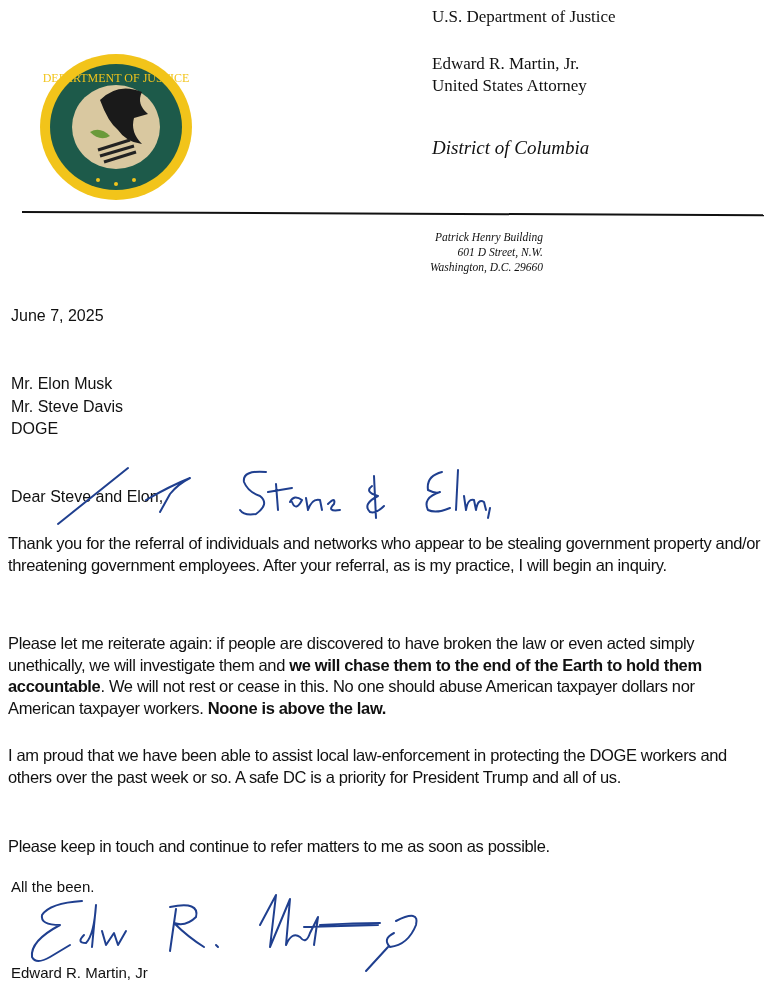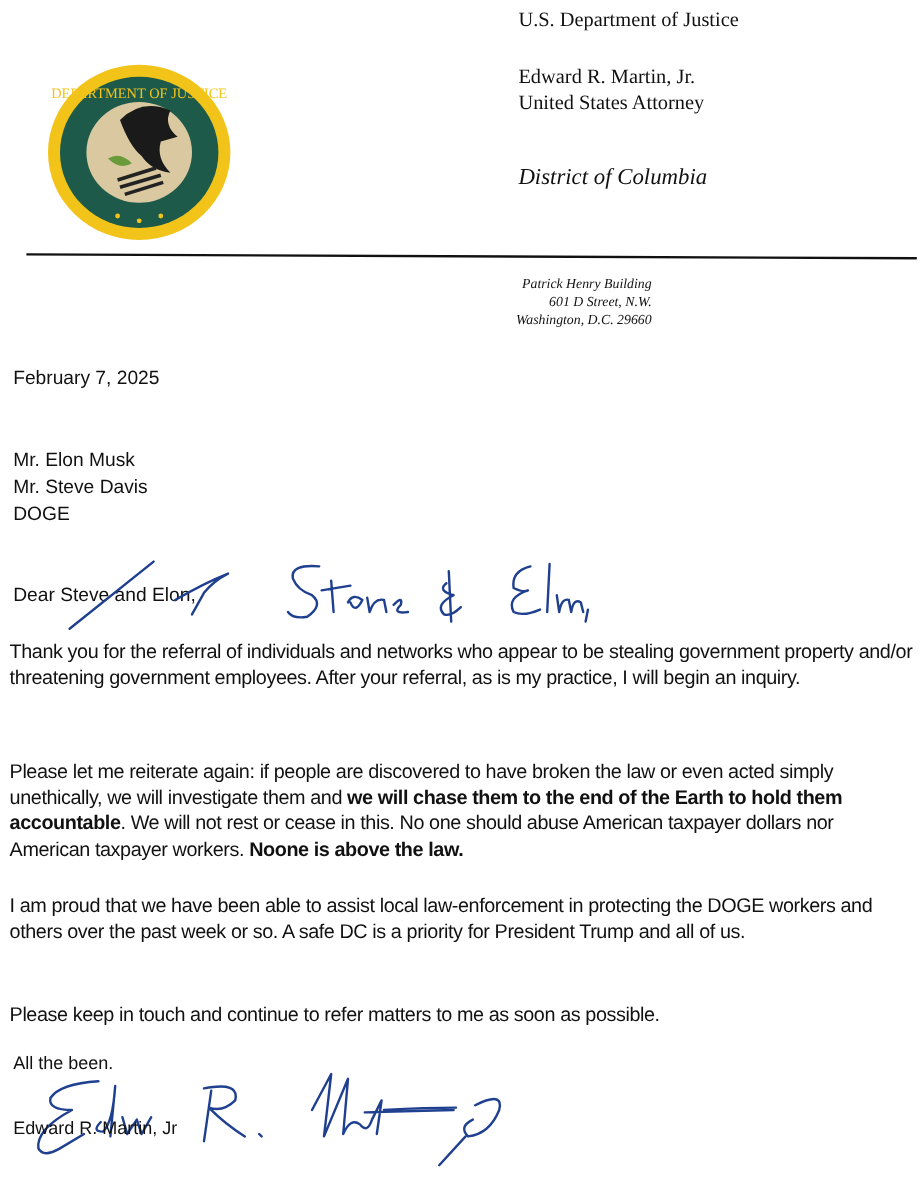--- a/index.html
+++ b/index.html
@@ -14,21 +14,21 @@
   .addr { left:430px; top:230px; font-size:11.5px; font-style:italic; line-height:15px;text-align:right; }
   .date { left:11px; top:307px; font-size:16px; }
   .recip { left:11px; top:373px; font-size:16px; line-height:22.5px; }
   .salut { left:11px; top:488px; font-size:16px; }
   .para { left:8px; font-size:16.5px; line-height:21.5px; width:755px; font-family:"Liberation Sans Narrow","Liberation Sans", sans-serif; letter-spacing:-0.35px; }
   .p1 { top:533px; }
   .p2 { top:633px; }
   .p3 { top:745px; }
   .p4 { top:836px; }
   .closing { left:11px; top:878px; font-size:15px; }
-  .signame { left:11px; top:932px; font-size:15px; }
+  .signame { left:11px; top:964px; font-size:15px; }
   .ink { stroke:#1f3f8f; fill:none; stroke-width:2; stroke-linecap:round; stroke-linejoin:round; }
   b { font-weight:bold; }
 </style>
 </head>
 <body>
 
 <svg class="abs seal" viewBox="0 0 156 150">
   <ellipse cx="78" cy="75" rx="76" ry="73" fill="#f2c41a"></ellipse>
   <ellipse cx="78" cy="75" rx="66" ry="63" fill="#1d5a4a"></ellipse>
   <ellipse cx="78" cy="75" rx="44" ry="42" fill="#d9c8a0"></ellipse>
@@ -55,21 +55,21 @@
 <div class="abs lh3 serif">District of Columbia</div>
 
 <div class="abs rule"></div>
 
 <div class="abs addr serif">
   <div>Patrick Henry Building</div>
   <div>601 D Street, N.W.</div>
   <div>Washington, D.C.  29660</div>
 </div>
 
-<div class="abs date">February 7, 2025</div>
+<div class="abs date">June 7, 2025</div>
 
 <div class="abs recip">
   <div>Mr. Elon Musk</div>
   <div>Mr. Steve Davis</div>
   <div>DOGE</div>
 </div>
 
 <div class="abs salut">Dear Steve and Elon,</div>
 
 <svg class="abs" style="left:40px;top:466px;width:160px;height:60px" viewBox="0 0 160 60">

